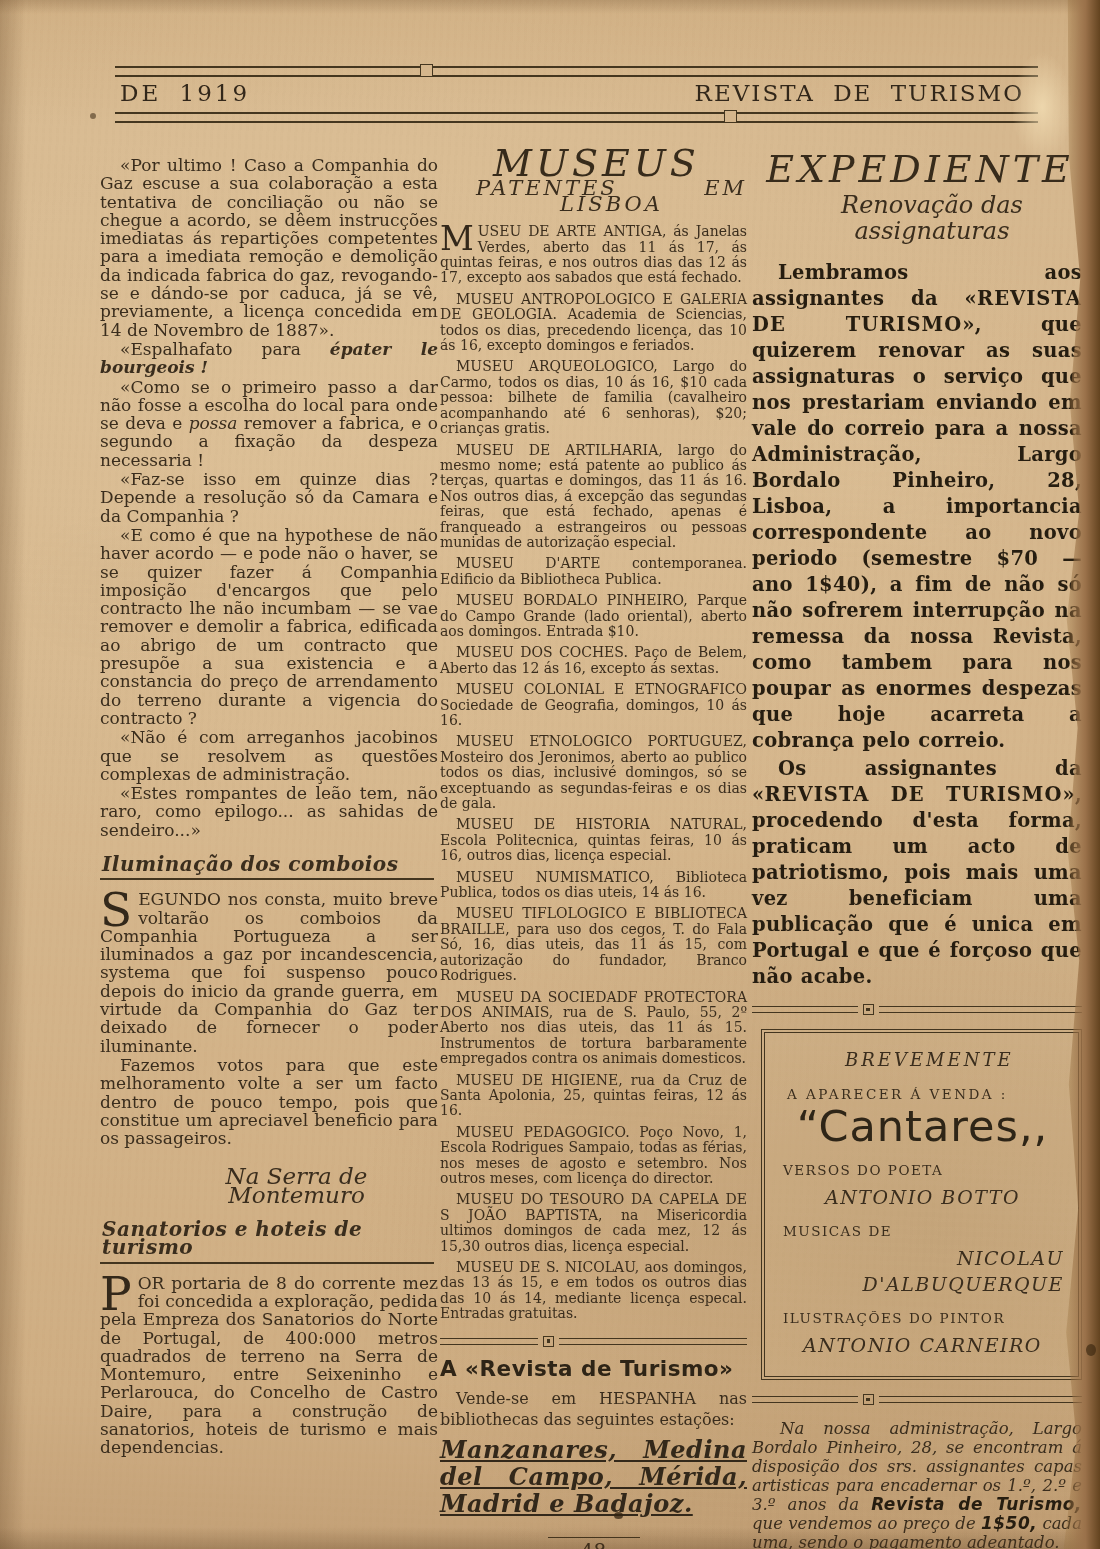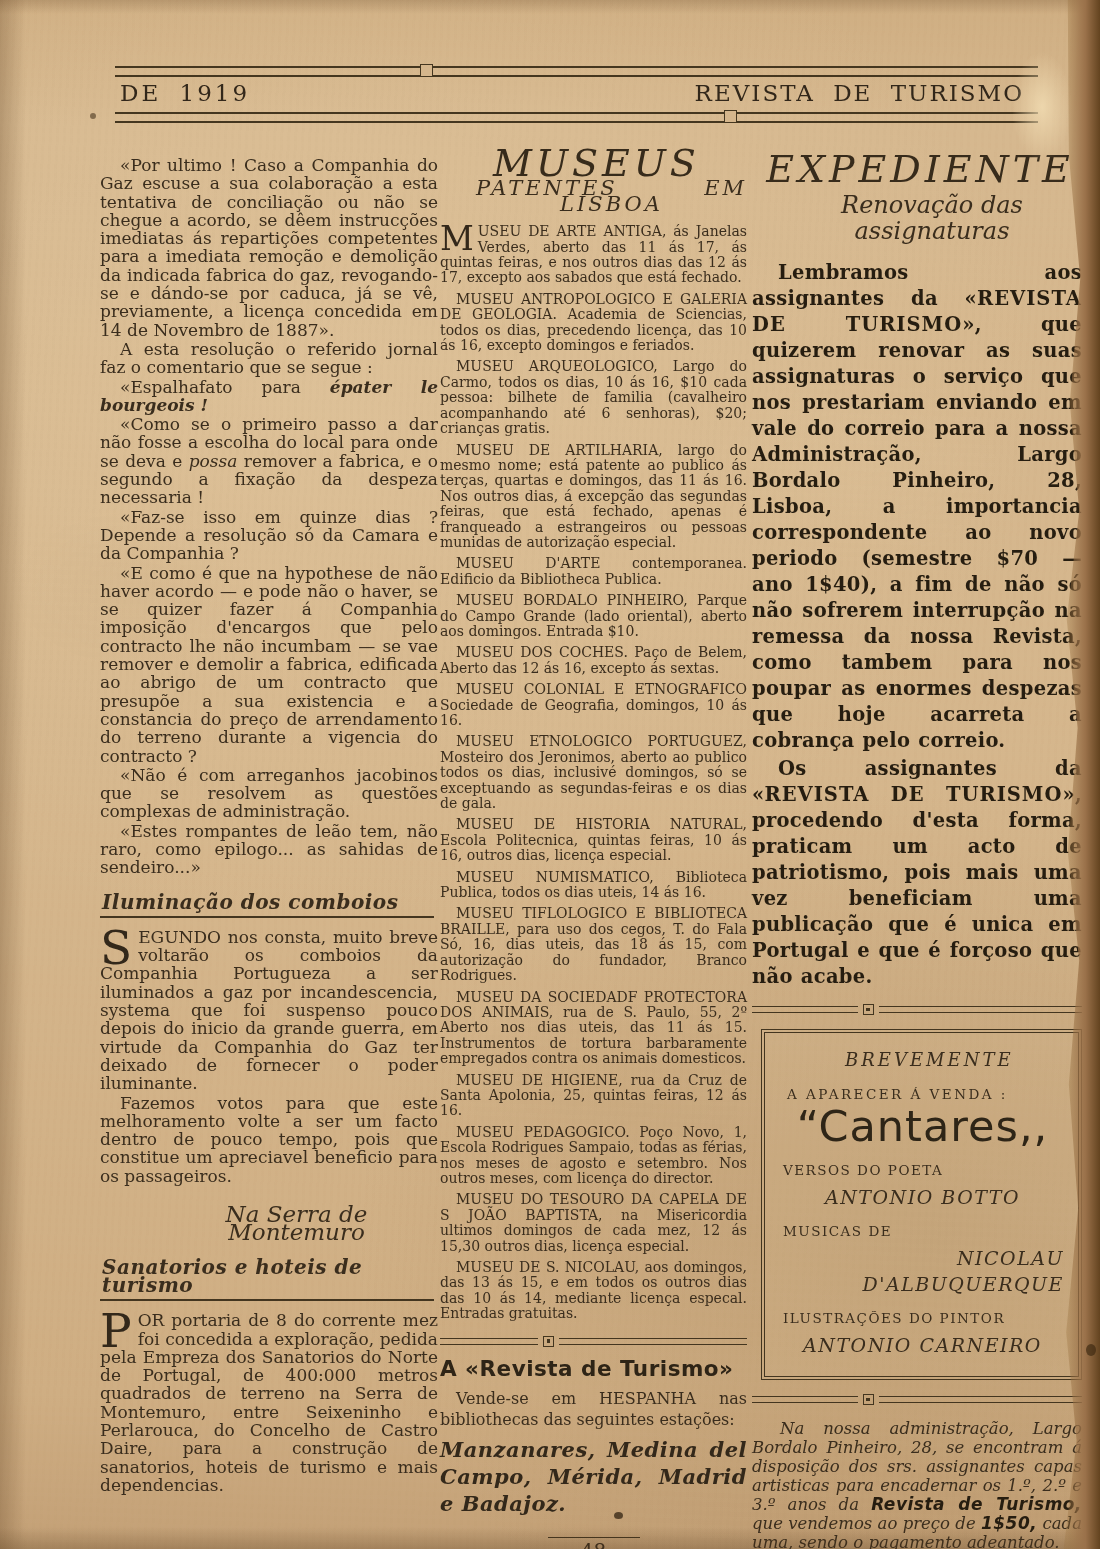--- a/index.html
+++ b/index.html
@@ -78,22 +78,22 @@
   .orn .l{width:32%;}
   .orn .r{flex:1;}
   .orn .sq{width:11px;height:11px;border:1.6px solid #43351f;margin:0 5px;
     display:flex;align-items:center;justify-content:center;flex:0 0 auto;box-sizing:border-box;}
   .orn .sq i{display:block;width:3.5px;height:3.5px;background:#43351f;}
 
   
   .sales-title{font-family:"DejaVu Sans","Liberation Sans",sans-serif;font-weight:bold;
     font-size:21.5px;letter-spacing:.5px;text-align:left;text-indent:0;margin:14px 0 12px 0;color:#2e2416;}
   .sales-intro{font-size:16px;line-height:21px;text-indent:34px;margin-bottom:8px;}
-  .stations{font-style:italic;font-weight:bold;font-size:21px;line-height:27px;
-    text-indent:24px;letter-spacing:.5px;color:#33281a;}
+  .stations{font-style:italic;font-weight:bold;font-size:24px;line-height:27px;
+    text-indent:24px;letter-spacing:.5px;color:#33281a;text-decoration:underline;}
   .pgline{width:92px;border-top:1.6px solid #43351f;margin:20px auto 6px auto;}
   .pgnum{text-align:center;font-size:20px;text-indent:0;text-align-last:center;}
 
   
   .col-right p.lede{margin:0 0 2px 0;text-indent:26px;font-weight:bold;color:#261d10;
     letter-spacing:.3px;word-spacing:1px;}
   .exp-sub{font-style:italic;font-size:24px;text-align:center;padding-left:30px;
     margin:2px 0 16px 0;text-indent:0;text-align-last:center;font-weight:normal;color:#3a2d1d;}
   .bold-name{font-weight:bold;letter-spacing:1px;}
 
@@ -122,21 +122,20 @@
 <div class="masthead">
   <span class="ed">DE 1919</span>
   <span class="mag">REVISTA DE TURISMO</span>
 </div>
 <div class="rule rule-mid">
     <span class="sq"></span>
   </div>
 
 <div class="col col-left">
   <p class="nodent"><span style="display:inline-block;width:20px;"></span><span>«Por ultimo ! Caso a Companhia do Gaz escuse a sua colaboração a esta tentativa de conciliação ou não se chegue a acordo, se dêem instrucções imediatas ás repartições competentes para a imediata remoção e demolição da indicada fabrica do gaz, revogando-se e dándo-se por caduca, já se vê, previamente, a licença concedida em 14 de Novembro de 1887».</span></p>
-  <p>A esta resolução o referido jornal faz o comentario que se segue :</p>
   <p><span>«Espalhafato para </span><i class="bold-name" style="letter-spacing:0;">épater le bourgeois !</i></p>
   <p><span>«Como se o primeiro passo a dar não fosse a escolha do local para onde se deva e </span><i>possa</i><span> remover a fabrica, e o segundo a fixação da despeza necessaria !</span></p>
   <p>«Faz-se isso em quinze dias ? Depende a resolução só da Camara e da Companhia ?</p>
   <p>«E como é que na hypothese de não haver acordo — e pode não o haver, se se quizer fazer á Companhia imposição d'encargos que pelo contracto lhe não incumbam — se vae remover e demolir a fabrica, edificada ao abrigo de um contracto que presupõe a sua existencia e a constancia do preço de arrendamento do terreno durante a vigencia do contracto ?</p>
   <p>«Não é com arreganhos jacobinos que se resolvem as questões complexas de administração.</p>
   <p>«Estes rompantes de leão tem, não raro, como epilogo... as sahidas de sendeiro...»</p>
 
   <div class="sec-title">Iluminação dos comboios</div>
   <p class="nodent"><span class="dropcap">S</span><span>EGUNDO nos consta, muito breve voltarão os comboios da Companhia Portugueza a ser iluminados a gaz por incandescencia, systema que foi suspenso pouco depois do inicio da grande guerra, em virtude da Companhia do Gaz ter deixado de fornecer o poder iluminante.</span></p>
   <p>Fazemos votos para que este melhoramento volte a ser um facto dentro de pouco tempo, pois que constitue um apreciavel beneficio para os passageiros.</p>
@@ -154,21 +153,21 @@
   <p>MUSEU ANTROPOLOGICO E GALERIA DE GEOLOGIA. Academia de Sciencias, todos os dias, precedendo licença, das 10 ás 16, excepto domingos e feriados.</p>
   <p>MUSEU ARQUEOLOGICO, Largo do Carmo, todos os dias, 10 ás 16, $10 cada pessoa: bilhete de familia (cavalheiro acompanhando até 6 senhoras), $20; crianças gratis.</p>
   <p>MUSEU DE ARTILHARIA, largo do mesmo nome; está patente ao publico ás terças, quartas e domingos, das 11 ás 16. Nos outros dias, á excepção das segundas feiras, que está fechado, apenas é franqueado a estrangeiros ou pessoas munidas de autorização especial.</p>
   <p>MUSEU D'ARTE contemporanea. Edificio da Bibliotheca Publica.</p>
   <p>MUSEU BORDALO PINHEIRO, Parque do Campo Grande (lado oriental), aberto aos domingos. Entrada $10.</p>
   <p>MUSEU DOS COCHES. Paço de Belem, Aberto das 12 ás 16, excepto ás sextas.</p>
   <p>MUSEU COLONIAL E ETNOGRAFICO Sociedade de Geografia, domingos, 10 ás 16.</p>
   <p>MUSEU ETNOLOGICO PORTUGUEZ, Mosteiro dos Jeronimos, aberto ao publico todos os dias, inclusivé domingos, só se exceptuando as segundas-feiras e os dias de gala.</p>
   <p>MUSEU DE HISTORIA NATURAL, Escola Politecnica, quintas feiras, 10 ás 16, outros dias, licença especial.</p>
   <p>MUSEU NUMISMATICO, Biblioteca Publica, todos os dias uteis, 14 ás 16.</p>
-  <p>MUSEU TIFLOLOGICO E BIBLIOTECA BRAILLE, para uso dos cegos, T. do Fala Só, 16, dias uteis, das 18 ás 15, com autorização do fundador, Branco Rodrigues.</p>
+  <p>MUSEU TIFLOLOGICO E BIBLIOTECA BRAILLE, para uso dos cegos, T. do Fala Só, 16, dias uteis, das 11 ás 15, com autorização do fundador, Branco Rodrigues.</p>
   <p>MUSEU DA SOCIEDADF PROTECTORA DOS ANIMAIS, rua de S. Paulo, 55, 2º Aberto nos dias uteis, das 11 ás 15. Instrumentos de tortura barbaramente empregados contra os animais domesticos.</p>
   <p>MUSEU DE HIGIENE, rua da Cruz de Santa Apolonia, 25, quintas feiras, 12 ás 16.</p>
   <p>MUSEU PEDAGOGICO. Poço Novo, 1, Escola Rodrigues Sampaio, todas as férias, nos meses de agosto e setembro. Nos outros meses, com licença do director.</p>
   <p>MUSEU DO TESOURO DA CAPELA DE S JOÃO BAPTISTA, na Misericordia ultimos domingos de cada mez, 12 ás 15,30 outros dias, licença especial.</p>
   <p>MUSEU DE S. NICOLAU, aos domingos, das 13 ás 15, e em todos os outros dias das 10 ás 14, mediante licença especal. Entradas gratuitas.</p>
 
   <div class="orn">
       <span class="line l"></span>
       <span class="sq">
         <i></i>

